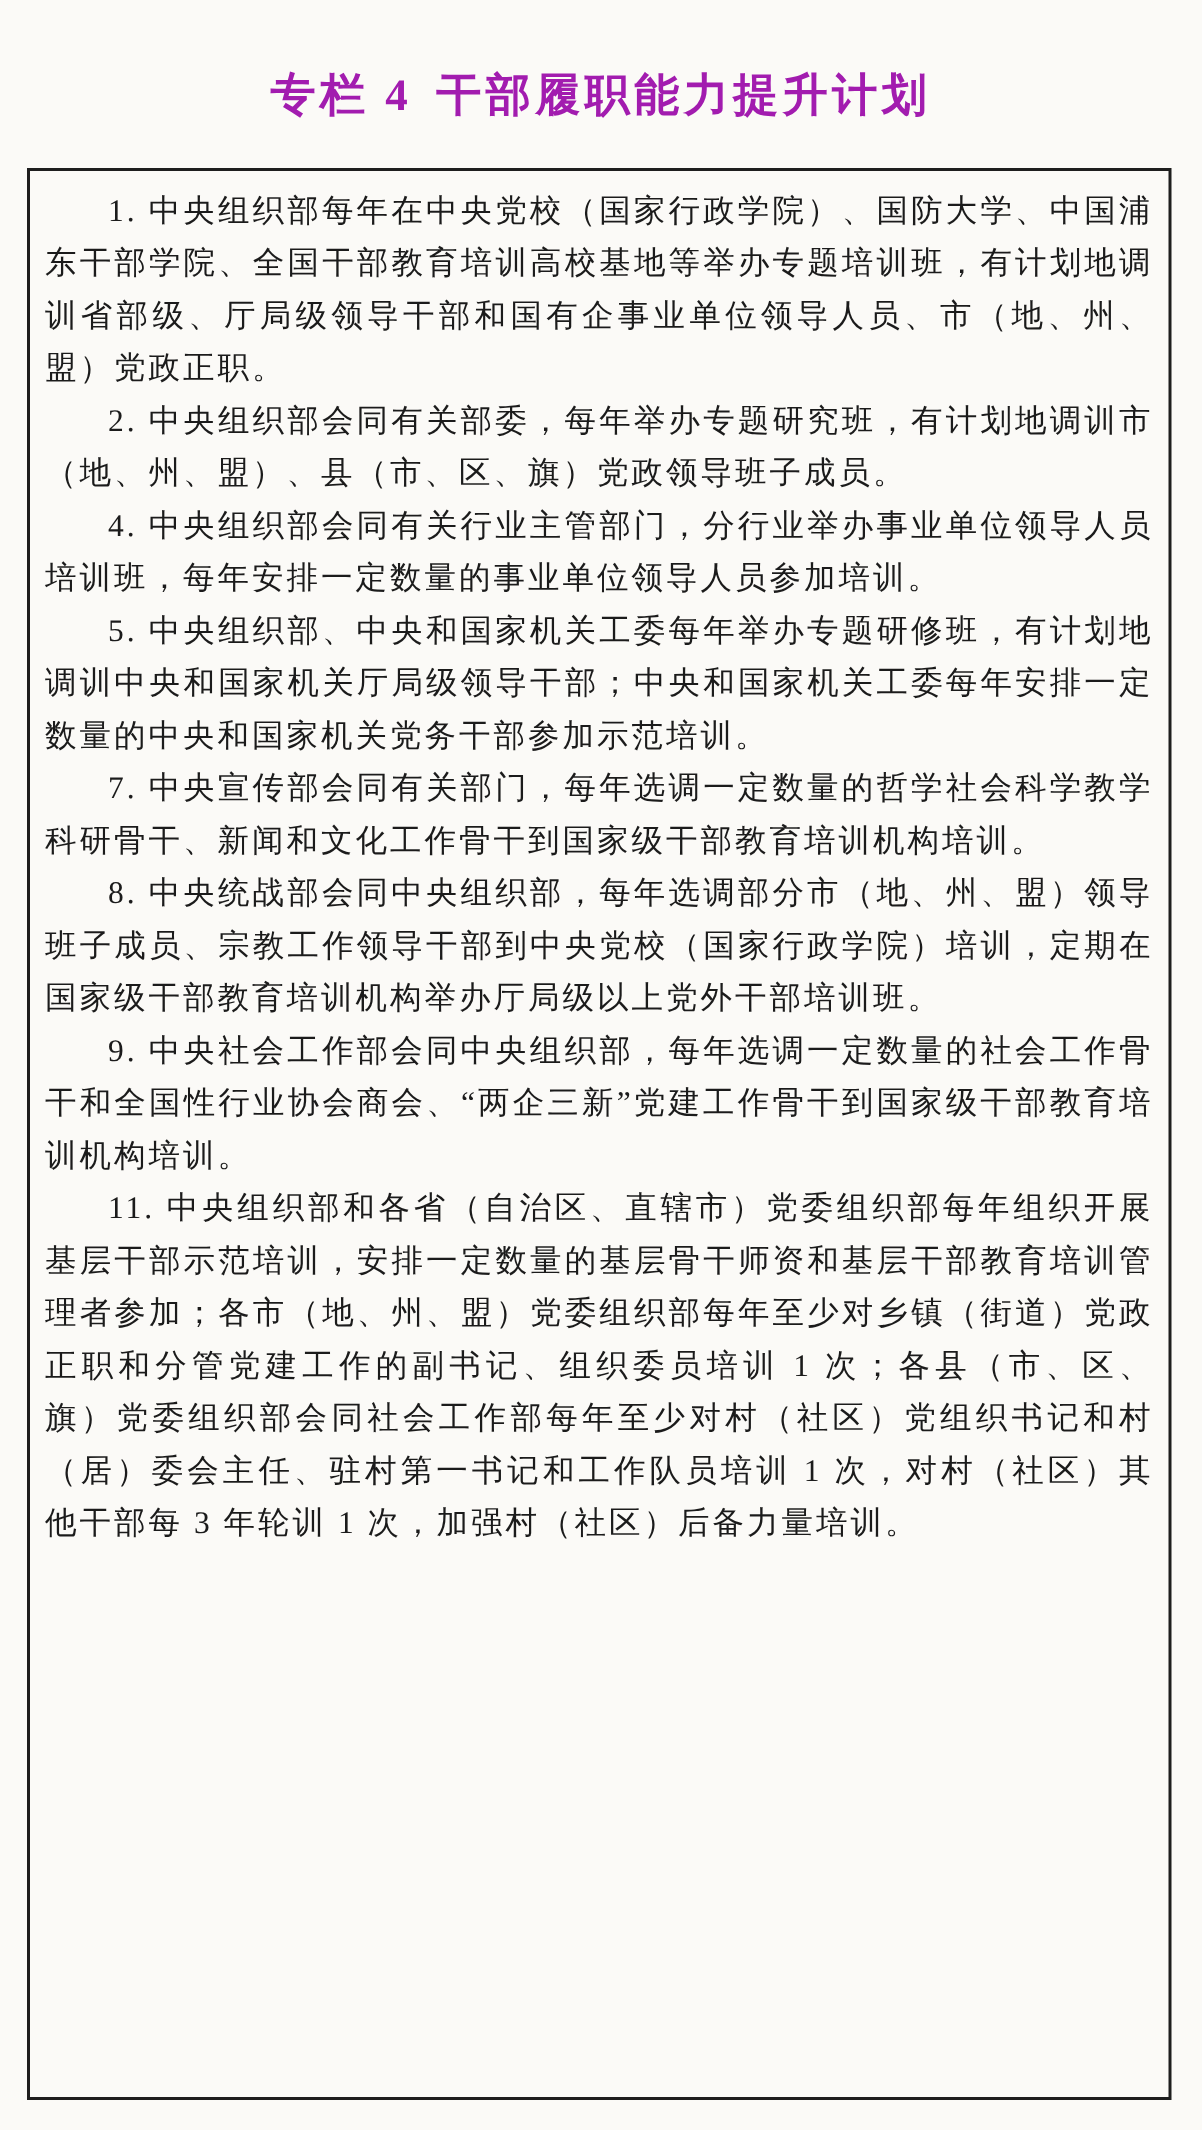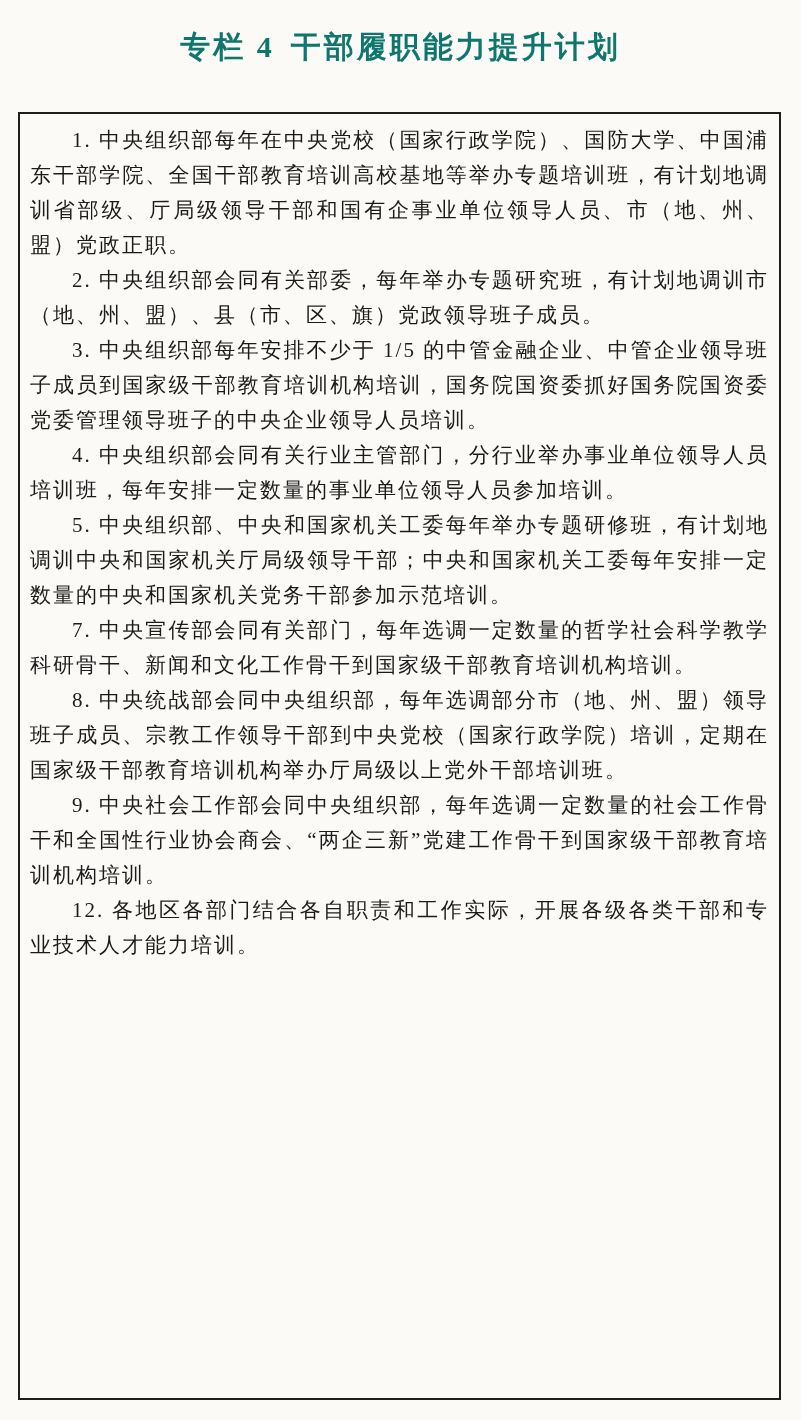--- a/index.html
+++ b/index.html
@@ -9,27 +9,27 @@
   body {
     width: 801px;
     height: 1420px;
     background: #fbfaf7;
     font-family: "Liberation Serif", "DejaVu Serif", serif;
     color: #1b1b1b;
     overflow: hidden;
     position: relative;
   }
   .doc-title {
-    margin: 0;
+    margin: 16px;
     padding-top: 27px;
     text-align: center;
     font-size: 30px;
     font-weight: bold;
     letter-spacing: 3px;
-    color: #0f766e;
+    color: #a21caf;
     white-space: nowrap;
   }
   .doc-title .title-label {
     margin-right: 16px;
   }
   .content-box {
     position: absolute;
     left: 18px;
     top: 112px;
     width: 763px;
@@ -53,20 +53,19 @@
 </head>
 <body>
 
 <h1 class="doc-title">
   <span class="title-label">专栏 4</span><span class="title-text">干部履职能力提升计划</span>
 </h1>
 
 <div class="content-box">
   <p class="para">1. 中央组织部每年在中央党校（国家行政学院）、国防大学、中国浦东干部学院、全国干部教育培训高校基地等举办专题培训班，有计划地调训省部级、厅局级领导干部和国有企事业单位领导人员、市（地、州、盟）党政正职。</p>
   <p class="para">2. 中央组织部会同有关部委，每年举办专题研究班，有计划地调训市（地、州、盟）、县（市、区、旗）党政领导班子成员。</p>
-  <p class="para">3. 中央组织部每年安排不少于 1/5 的中管金融企业、中管企业领导班子成员到国家级干部教育培训机构培训，国务院国资委抓好国务院国资委党委管理领导班子的中央企业领导人员培训。</p>
   <p class="para">4. 中央组织部会同有关行业主管部门，分行业举办事业单位领导人员培训班，每年安排一定数量的事业单位领导人员参加培训。</p>
   <p class="para">5. 中央组织部、中央和国家机关工委每年举办专题研修班，有计划地调训中央和国家机关厅局级领导干部；中央和国家机关工委每年安排一定数量的中央和国家机关党务干部参加示范培训。</p>
   <p class="para">7. 中央宣传部会同有关部门，每年选调一定数量的哲学社会科学教学科研骨干、新闻和文化工作骨干到国家级干部教育培训机构培训。</p>
   <p class="para">8. 中央统战部会同中央组织部，每年选调部分市（地、州、盟）领导班子成员、宗教工作领导干部到中央党校（国家行政学院）培训，定期在国家级干部教育培训机构举办厅局级以上党外干部培训班。</p>
   <p class="para">9. 中央社会工作部会同中央组织部，每年选调一定数量的社会工作骨干和全国性行业协会商会、“两企三新”党建工作骨干到国家级干部教育培训机构培训。</p>
-  <p class="para">12. 各地区各部门结合各自职责和工作实际，开展各级各类干部和专业技术人才能力培训。</p>
+  <p class="para">11. 中央组织部和各省（自治区、直辖市）党委组织部每年组织开展基层干部示范培训，安排一定数量的基层骨干师资和基层干部教育培训管理者参加；各市（地、州、盟）党委组织部每年至少对乡镇（街道）党政正职和分管党建工作的副书记、组织委员培训 1 次；各县（市、区、旗）党委组织部会同社会工作部每年至少对村（社区）党组织书记和村（居）委会主任、驻村第一书记和工作队员培训 1 次，对村（社区）其他干部每 3 年轮训 1 次，加强村（社区）后备力量培训。</p>
 </div>
 
 </body></html>

